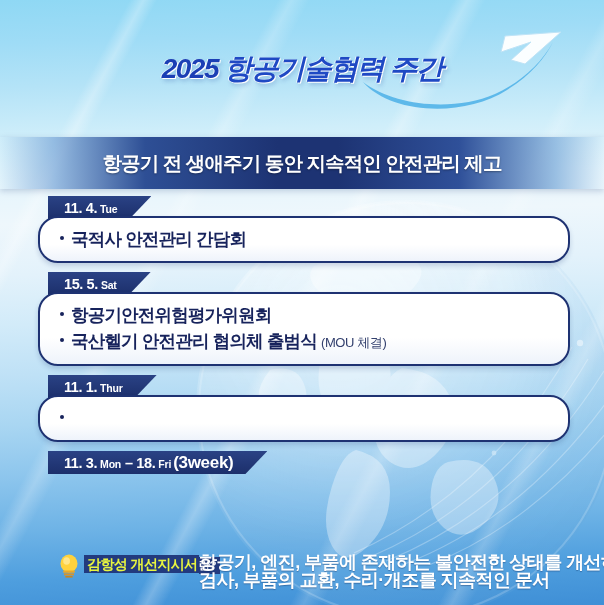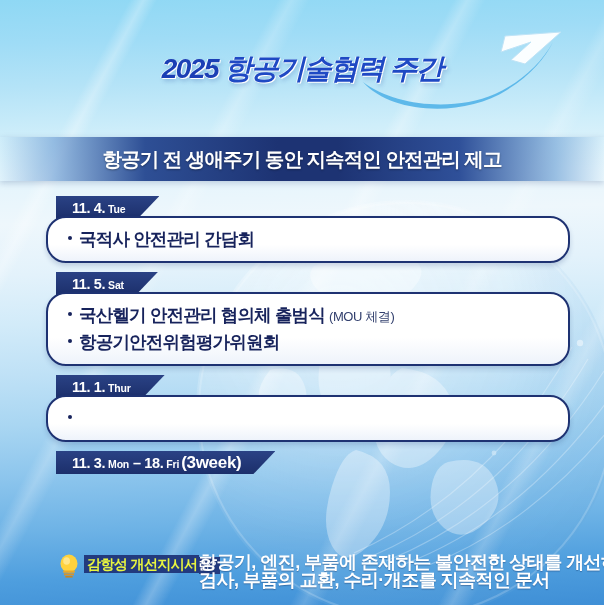--- a/index.html
+++ b/index.html
@@ -116,21 +116,21 @@
     white-space: nowrap;
   }
   .title-year { color: #1b3fb5; margin-right: 6px; }
 
   
   .subtitle-band {
     position: absolute;
     left: 0;
     top: 137px;
     width: 604px;
-    height: 44px;
+    height: 52px;
     background: linear-gradient(90deg,
         rgba(200,228,245,0.10) 0%,
         rgba(120,165,215,0.70) 9%,
         #2e4f95 24%,
         #1d3373 46%,
         #1d3373 56%,
         #2f5099 76%,
         rgba(120,168,216,0.70) 92%,
         rgba(200,228,245,0.10) 100%);
     box-shadow: 0 2px 6px rgba(30,60,120,0.22);
@@ -149,21 +149,21 @@
 
   
   .schedule {
     position: absolute;
     left: 0;
     top: 196px;
     width: 604px;
   }
   .section {
     position: relative;
-    margin: 0 0 9px 8px;
+    margin: 0 0 9px 0;
     padding-left: 38px;
     padding-right: 34px;
   }
 
   
   .date-chip {
     position: relative;
     display: inline-block;
     height: 23px;
     padding: 0 34px 0 16px;
@@ -352,28 +352,28 @@
       </div>
       <div class="card">
         <span class="card-line">
           <span class="bullet-dot"></span><span>국적사 안전관리 간담회</span>
         </span>
       </div>
     </div>
 
     <div class="section">
       <div class="date-chip">
-        <span class="date-main">11. 5.</span><span class="date-dow">Sat</span>
+        <span class="date-main">15. 5.</span><span class="date-dow">Sat</span>
       </div>
       <div class="card">
         <span class="card-line">
-          <span class="bullet-dot"></span><span>국산헬기 안전관리 협의체 출범식</span><span class="card-note">(MOU 체결)</span>
+          <span class="bullet-dot"></span><span>항공기안전위험평가위원회</span>
         </span>
         <span class="card-line">
-          <span class="bullet-dot"></span><span>항공기안전위험평가위원회</span>
+          <span class="bullet-dot"></span><span>국산헬기 안전관리 협의체 출범식</span><span class="card-note">(MOU 체결)</span>
         </span>
       </div>
     </div>
 
     <div class="section">
       <div class="date-chip">
         <span class="date-main">11. 1.</span><span class="date-dow">Thur</span>
       </div>
       <div class="card">
         <span class="card-line">

